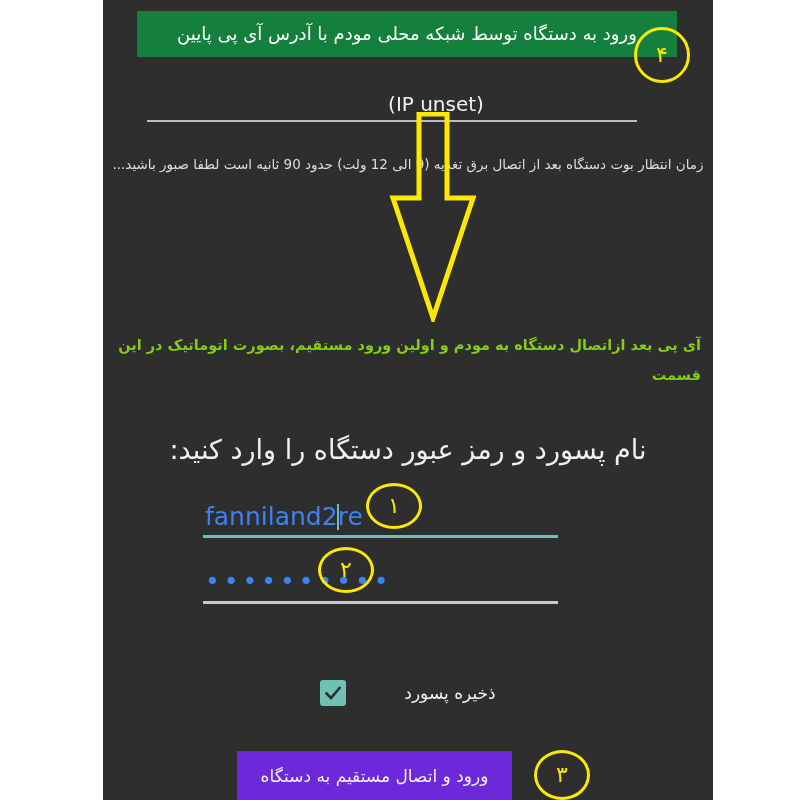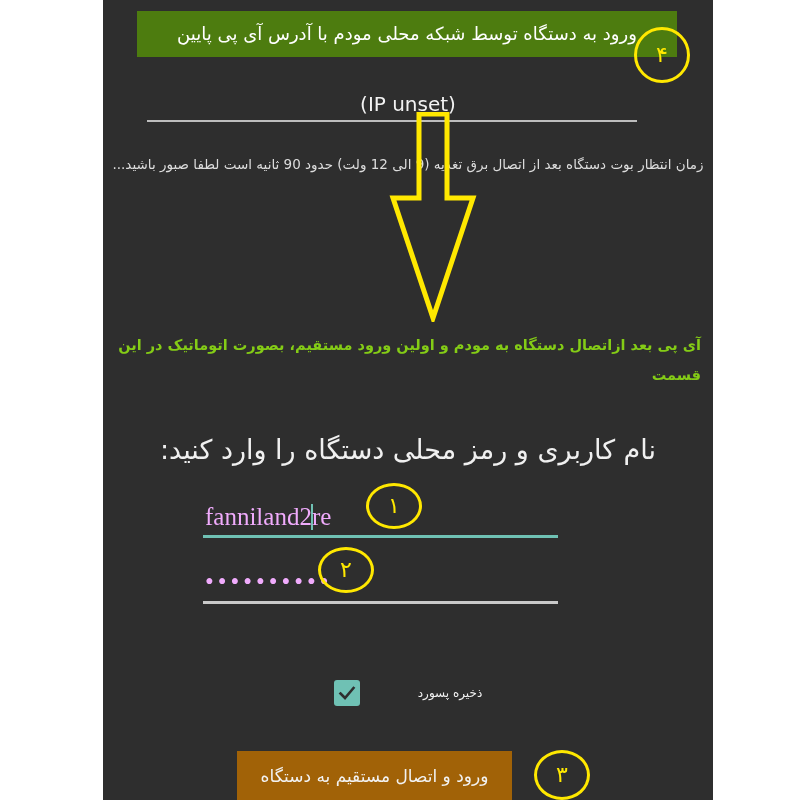--- a/index.html
+++ b/index.html
@@ -26,21 +26,21 @@
     overflow: hidden;
   }
 
   
   .title-bar {
     position: absolute;
     left: 34px;
     top: 11px;
     width: 540px;
     height: 46px;
-    background: #4d7c0f;
+    background: #15803d;
     display: flex;
     align-items: center;
     justify-content: center;
     box-sizing: border-box;
     padding: 0 0;
   }
   .title-bar-text {
     color: #ffffff;
     font-size: 18px;
     line-height: 1.2;
@@ -51,20 +51,21 @@
   
   .ip-status {
     position: absolute;
     left: 0;
     top: 92px;
     width: 610px;
     text-align: center;
     color: #f2f2f2;
     font-size: 20px;
     direction: ltr;
+    padding-left: 28px;
   }
   .ip-divider {
     position: absolute;
     left: 44px;
     top: 120px;
     width: 490px;
     height: 2px;
     background: #bdbdbd;
   }
 
@@ -127,26 +128,25 @@
     height: 48px;
     direction: ltr;
   }
   .field.username { top: 490px; }
   .field.password { top: 556px; }
 
   .field-value {
     position: absolute;
     left: 2px;
     bottom: 8px;
-    color: #f0abfc;
+    color: #3b82f6;
     font-size: 25px;
     line-height: 1;
     white-space: pre;
     direction: ltr;
-    font-family: Liberation Serif, serif;
   }
   .field-value.dots {
     font-size: 25px;
     letter-spacing: 4px;
     bottom: 10px;
   }
   .field-underline {
     position: absolute;
     left: 0;
     bottom: 0;
@@ -172,21 +172,21 @@
     top: 680px;
     width: 610px;
     display: flex;
     align-items: center;
     justify-content: center;
     gap: 14px;
     direction: rtl;
   }
   .checkbox-label {
     color: #f2f2f2;
-    font-size: 12px;
+    font-size: 17px;
     direction: rtl;
     margin-left: 44px;
   }
   .checkbox-box {
     width: 26px;
     height: 26px;
     background: #6fc1b4;
     border-radius: 3px;
     display: flex;
     align-items: center;
@@ -195,21 +195,21 @@
   }
   .checkbox-box svg { display: block; }
 
   
   .submit-button {
     position: absolute;
     left: 134px;
     top: 751px;
     width: 275px;
     height: 49px;
-    background: #a16207;
+    background: #6d28d9;
     display: flex;
     align-items: center;
     justify-content: center;
     color: #f2f2f2;
     font-size: 17px;
     direction: rtl;
     border: none;
     font-family: inherit;
     box-sizing: border-box;
   }
@@ -250,21 +250,21 @@
   <div class="arrow-overlay">
     <svg width="130" height="210" viewBox="0 0 130 210" xmlns="http://www.w3.org/2000/svg">
       <polygon points="51,2 79,2 79,86 105,86 65,206 25,86 51,86" fill="none" stroke="#ffe800" stroke-width="5" stroke-linejoin="miter"></polygon>
     </svg>
   </div>
 
   <div class="annotation">
     <div>آی پی بعد ازاتصال دستگاه به مودم و اولین ورود مستقیم، بصورت اتوماتیک در این قسمت</div>
   </div>
 
-  <div class="login-heading">نام کاربری و رمز محلی دستگاه را وارد کنید:</div>
+  <div class="login-heading">نام پسورد و رمز عبور دستگاه را وارد کنید:</div>
 
   <div class="field username">
     <div class="field-value"><span>fanniland2</span><span class="caret"></span><span>re</span></div>
     <div class="field-underline active"></div>
   </div>
 
   <div class="field password">
     <div class="field-value dots">••••••••••</div>
     <div class="field-underline inactive"></div>
   </div>

